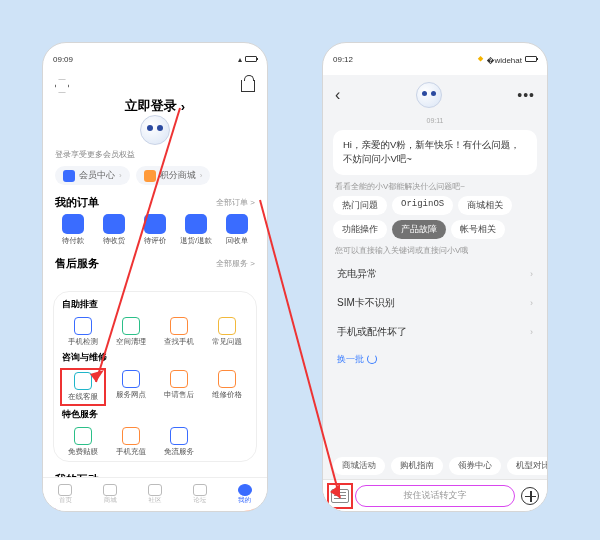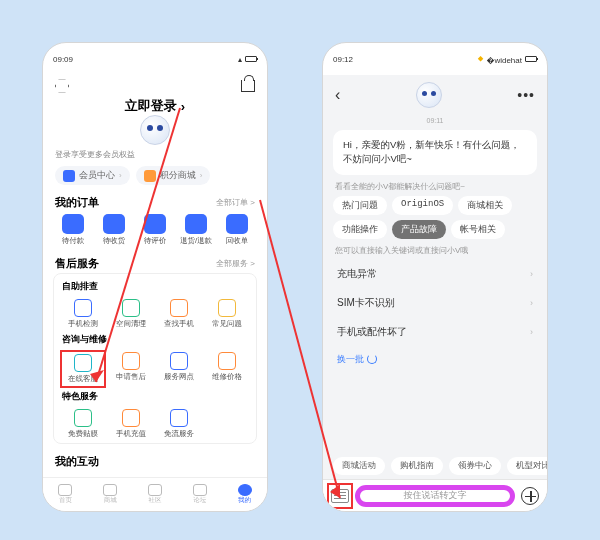--- a/index.html
+++ b/index.html
@@ -76,21 +76,21 @@
   .oitem{display:flex;flex-direction:column;align-items:center;gap:2px;width:40px;}
   .oitem .glyph{width:22px;height:20px;border-radius:5px;}
   .oitem .lbl{font-size:7.5px;color:#555;white-space:nowrap;}
   .g1{background:#3a6cff;}
   .g2{background:#3a6cff;}
   .g3{background:#3a6cff;}
   .g4{background:#3a6cff;}
   .g5{background:#3a6cff;border-radius:50%;}
 
   .card{
-    margin:0 10px 6px;border:1px solid #eee;border-radius:8px;
+    margin:18px 10px 6px;border:1px solid #eee;border-radius:16px;
     padding:4px 6px 2px; background:#fff;
   }
   .subhead{font-size:9px;font-weight:700;padding:2px 2px 4px;}
   .grid4{display:grid;grid-template-columns:repeat(4,1fr);gap:2px;}
   .sitem{display:flex;flex-direction:column;align-items:center;gap:2px;padding:2px 0;}
   .sitem .sq{width:18px;height:18px;border:1.5px solid #3a6cff;border-radius:4px;}
   .sitem .sq.green{border-color:#2bbf88;}
   .sitem .sq.orange{border-color:#ff8a3a;}
   .sitem .sq.yellow{border-color:#f2b93b;}
   .sitem .sq.teal{border-color:#1fb5c9;}
@@ -158,21 +158,21 @@
   .sgchip{background:#fff;border-radius:12px;padding:3px 9px;font-size:8.5px;color:#555;flex:0 0 auto;}
 
   .inputbar{
     position:absolute;bottom:0;left:0;right:0;height:32px;
     background:#fff;border-top:1px solid #e5e5e5;
     display:flex;align-items:center;padding:0 8px;gap:6px;
   }
   .kb{width:18px;height:14px;border:1.5px solid #888;border-radius:2px;position:relative;}
   .kb::before{content:"";position:absolute;left:2px;right:2px;top:2px;height:1px;background:#888;box-shadow:0 3px 0 #888,0 6px 0 #888;}
   .voice{
-    flex:1;border:5px solid #d946ef;border-radius:14px;height:22px;
+    flex:1;border:1px solid #d946ef;border-radius:14px;height:22px;
     display:flex;align-items:center;justify-content:center;
     font-size:9px;color:#999;
   }
   .plus{width:18px;height:18px;border:1.5px solid #333;border-radius:50%;position:relative;}
   .plus::before,.plus::after{content:"";position:absolute;background:#333;}
   .plus::before{left:8px;top:3px;width:1.5px;height:11px;}
   .plus::after{left:3px;top:8px;width:11px;height:1.5px;}
 
   .redbox2{position:absolute;border:2px solid #e33;pointer-events:none;}
   .arrow{position:absolute;pointer-events:none;}
@@ -271,26 +271,26 @@
         </div>
     </div>
 
     <div class="subhead">咨询与维修</div>
     <div class="grid4">
       <div class="sitem redbox1">
           <div class="sq teal"></div>
           <div class="lbl">在线客服</div>
         </div>
       <div class="sitem">
+          <div class="sq"></div>
+          <div class="lbl">服务网点</div>
+        </div>
+      <div class="sitem">
           <div class="sq orange"></div>
           <div class="lbl">申请售后</div>
-        </div>
-      <div class="sitem">
-          <div class="sq"></div>
-          <div class="lbl">服务网点</div>
         </div>
       <div class="sitem">
           <div class="sq orange"></div>
           <div class="lbl">维修价格</div>
         </div>
     </div>
 
     <div class="subhead">特色服务</div>
     <div class="grid4">
       <div class="sitem">

